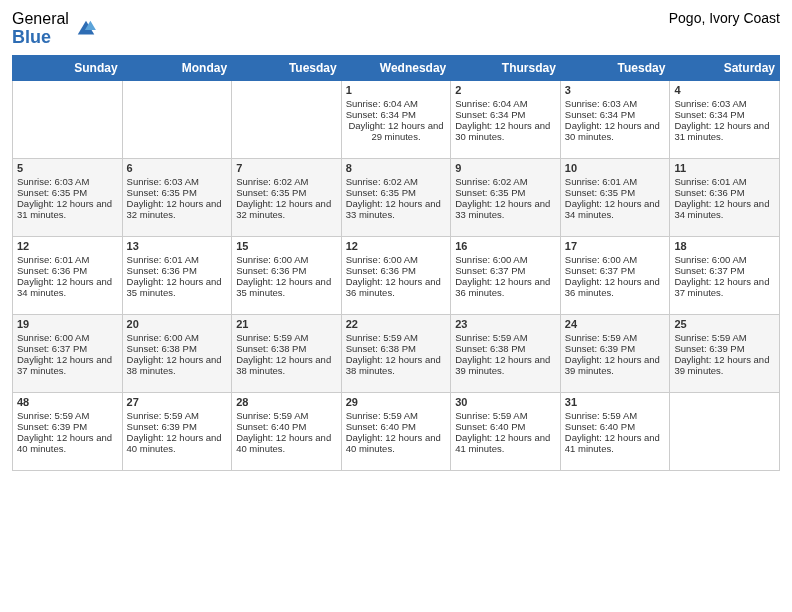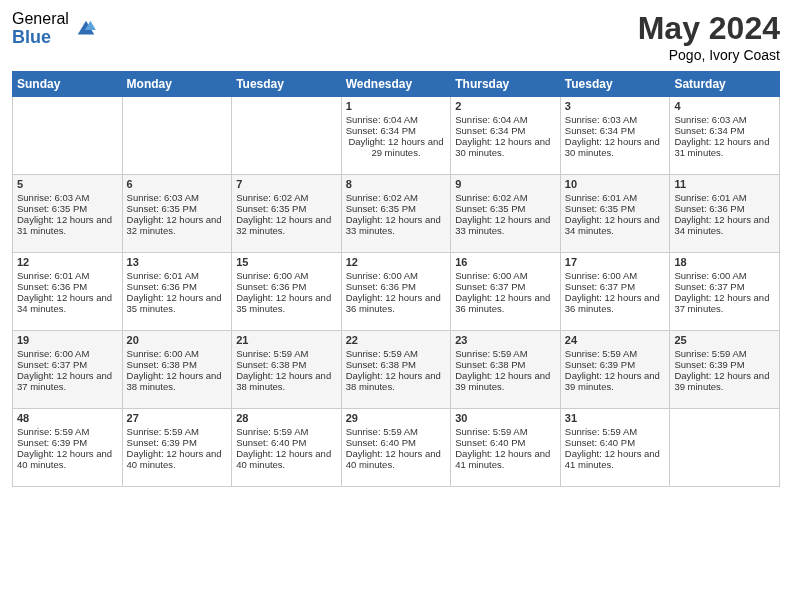--- a/index.html
+++ b/index.html
@@ -58,21 +58,21 @@
       width: 100%;
       border-collapse: collapse;
       table-layout: fixed;
     }
     .calendar th {
       background-color: #2e6db4;
       color: #fff;
       font-size: 12px;
       font-weight: bold;
       padding: 5px 4px;
-      text-align: left;
+      text-align: right;
       border: 1px solid #2e6db4;
       margin-top: 13px;
     }
     .calendar td {
       vertical-align: top;
       border: 1px solid #ccc;
       padding: 3px 4px;
       font-size: 9.5px;
       color: #333;
       height: 78px;
@@ -100,21 +100,20 @@
       <div class="logo-text">
         <span>General</span>
         <span class="logo-blue">Blue</span>
       </div>
       <svg class="logo-icon" viewBox="0 0 40 40">
         <polygon points="20,5 35,30 5,30" fill="#2e6db4"></polygon>
         <polygon points="28,5 38,22 18,22" fill="#5ba3d9"></polygon>
       </svg>
     </div>
     <div class="title-area">
-      <div class="month-title">May 2024</div>
       <div class="location">Pogo, Ivory Coast</div>
     </div>
   </div>
 
   <table class="calendar">
     <thead>
       <tr>
       <th>Sunday</th>
           <th>Monday</th>
           <th>Tuesday</th>

